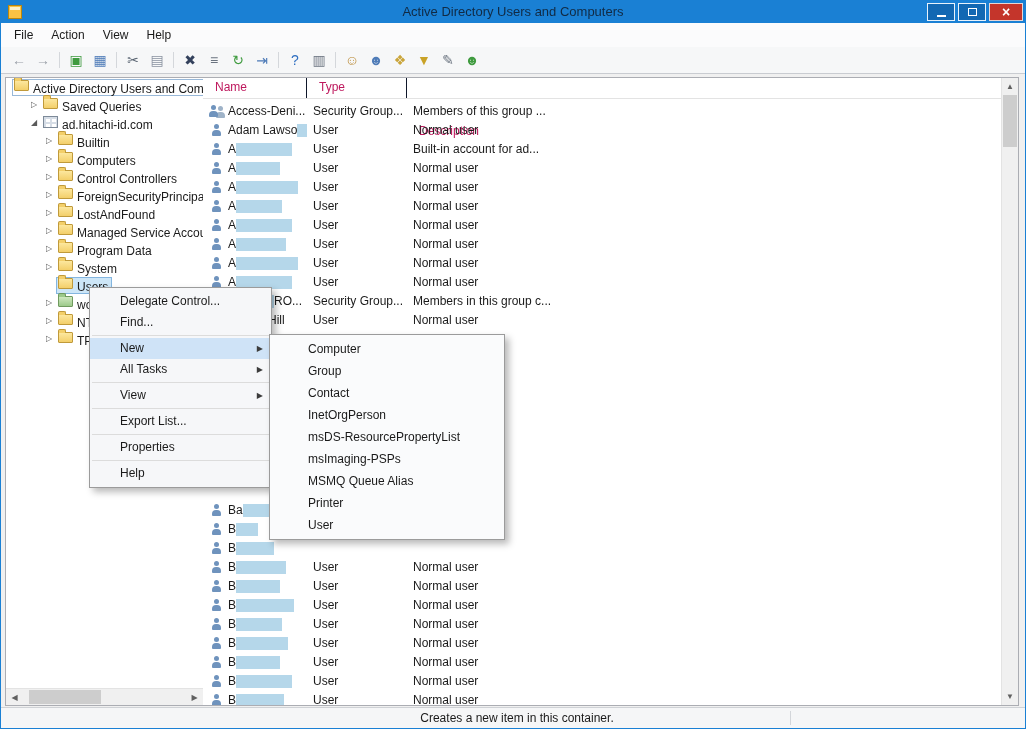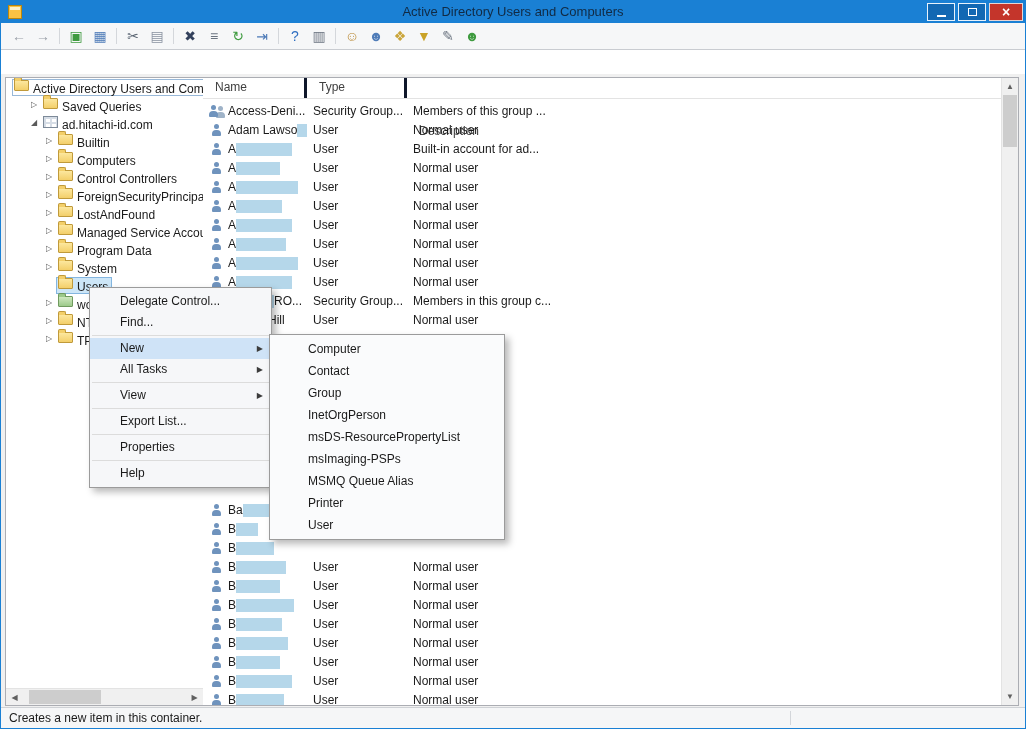--- a/index.html
+++ b/index.html
@@ -37,21 +37,21 @@
         border:1px solid #c09a3a;border-radius:1px;box-sizing:border-box;flex:none;}
   .fold::before{content:"";position:absolute;left:-1px;top:-4px;width:6px;height:3px;background:#f3cf6a;
         border:1px solid #c09a3a;border-bottom:none;border-radius:2px 2px 0 0;}
   .fold.green{background:linear-gradient(#cfe8c0,#9cc98a);border-color:#6f9a5e;}
   .fold.green::before{background:#9cc98a;border-color:#6f9a5e;}
   .icon-domain{display:inline-block;position:relative;width:15px;height:12px;background:#d6dde6;border:1px solid #7d8a99;box-sizing:border-box;flex:none;}
   .icon-domain::before{content:"";position:absolute;left:2px;top:2px;width:4px;height:3px;background:#fff;
         box-shadow:6px 0 0 #fff,0 5px 0 #fff,6px 5px 0 #fff;}
   
   .lheader{height:20px;display:flex;border-bottom:1px solid #e3e3e3;width:calc(100% - 17px);}
-  .hcell{line-height:19px;padding-left:12px;border-right:3px solid #0f172a;box-sizing:border-box;color:#404040;}
+  .hcell{line-height:19px;padding-left:12px;border-right:1px solid #0f172a;box-sizing:border-box;color:#be185d;}
   .hc0{width:104px;} .hc1{width:100px;} .hc2{width:146px;margin-top:44px;}
   .lv-row{height:19px;display:flex;align-items:flex-end;}
   .c0{width:104px;display:flex;align-items:center;padding-left:6px;box-sizing:border-box;overflow:hidden;white-space:nowrap;flex:none;}
   .c1{width:100px;padding-left:6px;box-sizing:border-box;overflow:hidden;white-space:nowrap;flex:none;}
   .c2{width:170px;padding-left:6px;box-sizing:border-box;overflow:hidden;white-space:nowrap;flex:none;}
   .pic{display:inline-block;position:relative;width:15px;height:14px;margin-right:4px;flex:none;}
   .pic.u::before{content:"";position:absolute;left:5px;top:1px;width:5px;height:5px;border-radius:50%;background:#6f93bd;}
   .pic.u::after{content:"";position:absolute;left:3px;top:7px;width:9px;height:6px;border-radius:4px 4px 1px 1px;background:#6f93bd;}
   .pic.g::before{content:"";position:absolute;left:2px;top:1px;width:5px;height:5px;border-radius:50%;background:#6f93bd;box-shadow:7px 1px 0 #9fb3c8;}
   .pic.g::after{content:"";position:absolute;left:0;top:7px;width:9px;height:6px;border-radius:4px 4px 1px 1px;background:#6f93bd;box-shadow:7px 1px 0 #9fb3c8;}
@@ -62,21 +62,21 @@
   .sarr{height:17px;flex:none;display:flex;align-items:center;justify-content:center;font-size:8px;color:#606060;}
   .vtrack{flex:1;position:relative;}
   .vthumb{position:absolute;left:1px;right:1px;top:0;height:52px;background:#cdcdcd;}
   .hscroll{position:absolute;left:0;right:0;bottom:0;height:17px;background:#f0f0f0;border-top:1px solid #e3e3e3;
            display:flex;box-sizing:border-box;}
   .harr{width:17px;flex:none;display:flex;align-items:center;justify-content:center;font-size:8px;color:#606060;}
   .htrack{flex:1;position:relative;}
   .hthumb{position:absolute;top:1px;bottom:1px;left:6px;width:72px;background:#cdcdcd;}
   
   .statusbar{position:absolute;left:0;right:0;bottom:0;height:21px;background:#f5f6f7;border-top:1px solid #cfd2d6;
-             line-height:20px;padding-left:8px;box-sizing:border-box;}
+             line-height:20px;padding-left:8px;box-sizing:border-box;text-align:center;}
   .sbar-sep{position:absolute;left:789px;top:3px;bottom:3px;width:1px;background:#d3d6da;}
   
   .menu{position:absolute;background:#f6f7f9;border:1px solid #9b9b9b;box-shadow:4px 4px 7px rgba(0,0,0,.28);
         padding:3px 0;z-index:50;box-sizing:border-box;}
   .ctxmenu{left:88px;top:286px;width:183px;}
   .submenu{left:268px;top:333px;width:236px;background:#fafbfc;}
   .mitem{height:21px;line-height:21px;padding:0 24px 0 30px;position:relative;white-space:nowrap;}
   .submenu .mitem{padding-left:38px;height:22px;line-height:22px;}
   .mitem.hl{background:#cfe3f7;}
   .marrow{position:absolute;right:8px;top:0;font-size:8px;color:#3c3c3c;}
@@ -94,20 +94,21 @@
       <div class="cbtn minmax">
           <span class="g-min"></span>
         </div>
       <div class="cbtn minmax">
           <span class="g-max"></span>
         </div>
       <div class="cbtn close">×</div>
     </div>
   </div>
 
+  <div class="menubar" id="menubar"><span class="menu-item">File</span><span class="menu-item">Action</span><span class="menu-item">View</span><span class="menu-item">Help</span></div>
   <div class="toolbar" id="toolbar">
       <span class="tb-btn" style="color: rgb(154, 160, 168);">←</span>
       <span class="tb-btn" style="color: rgb(154, 160, 168);">→</span>
       <span class="tb-sep"></span>
       <span class="tb-btn" style="color: rgb(63, 155, 63);">▣</span>
       <span class="tb-btn" style="color: rgb(79, 124, 184);">▦</span>
       <span class="tb-sep"></span>
       <span class="tb-btn" style="color: rgb(85, 96, 110);">✂</span>
       <span class="tb-btn" style="color: rgb(138, 147, 160);">▤</span>
       <span class="tb-sep"></span>
@@ -530,22 +531,22 @@
       <div class="mitem"><span>View</span><span class="marrow">▶</span></div>
       <div class="msep"></div>
       <div class="mitem"><span>Export List...</span></div>
       <div class="msep"></div>
       <div class="mitem"><span>Properties</span></div>
       <div class="msep"></div>
       <div class="mitem"><span>Help</span></div>
     </div>
   <div class="menu submenu" id="submenu">
       <div class="mitem">Computer</div>
+      <div class="mitem">Group</div>
       <div class="mitem">Contact</div>
-      <div class="mitem">Group</div>
       <div class="mitem">InetOrgPerson</div>
       <div class="mitem">msDS-ResourcePropertyList</div>
       <div class="mitem">msImaging-PSPs</div>
       <div class="mitem">MSMQ Queue Alias</div>
       <div class="mitem">Printer</div>
       <div class="mitem">User</div>
     </div>
 
 </div>
 

